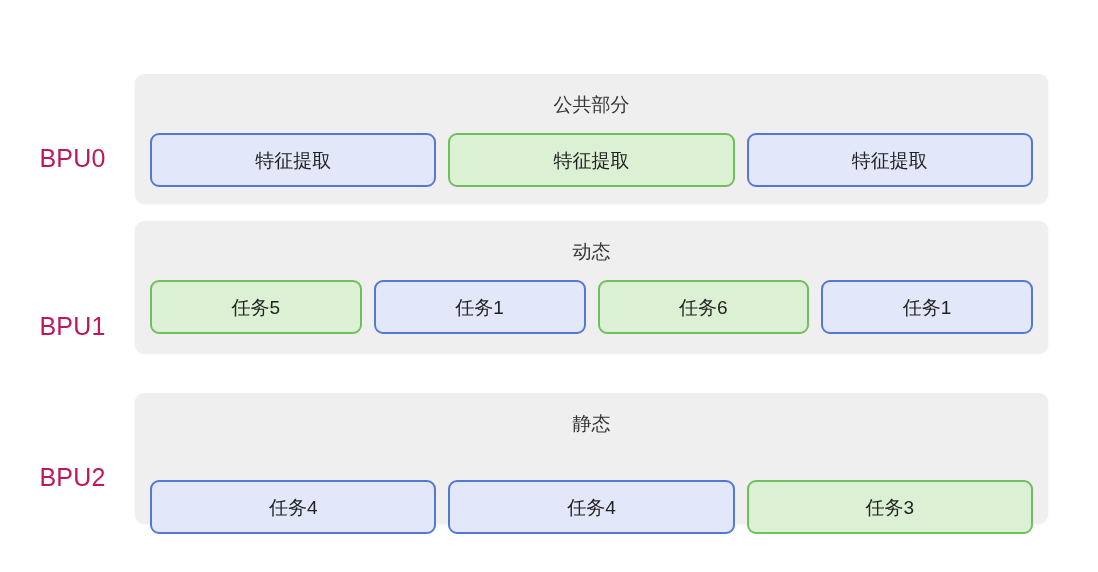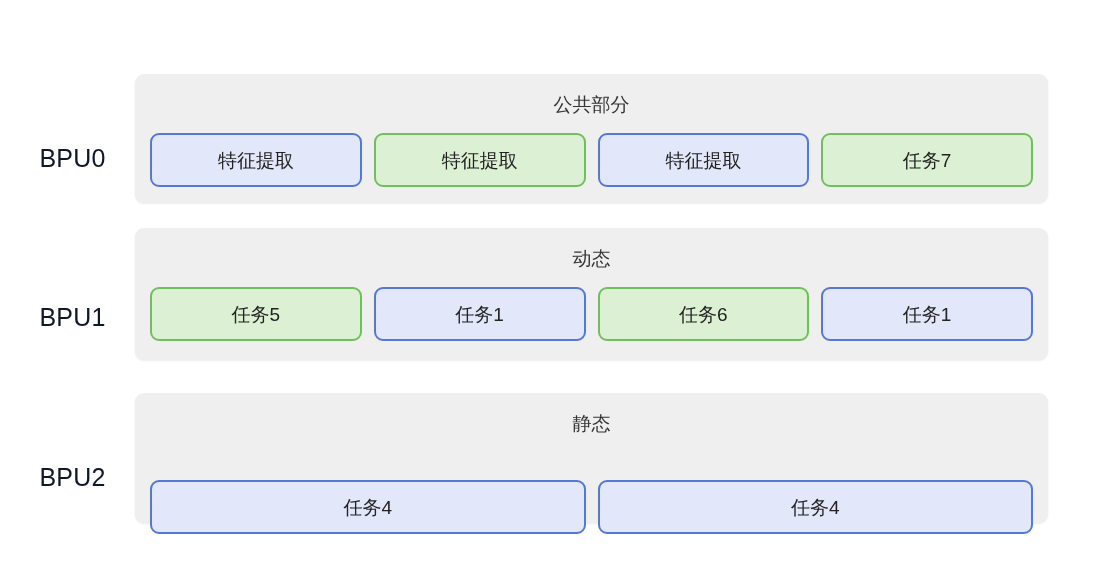--- a/index.html
+++ b/index.html
@@ -29,21 +29,21 @@
     display: block;
   }
 
   .bpu-label {
     position: absolute;
     left: 20px;
     width: 105px;
     text-align: center;
     font-size: 25px;
     line-height: 1;
-    color: #0f172a;
+    color: #be185d;
     letter-spacing: 0.2px;
     white-space: nowrap;
   }
 
   .row-panel {
     position: absolute;
     left: 135px;
     width: 913px;
     background: #efefef;
     border-radius: 9px;
@@ -106,40 +106,40 @@
 <div class="canvas">
   <div id="rows-host">
       <div class="bpu-row" style="top: 0px;">
         <div class="bpu-label" style="top: 146px;">BPU0</div>
         <div class="row-panel" style="top: 74px; height: 129px;">
           <div class="row-title" style="top: 21px;">公共部分</div>
           <div class="box-strip" style="top: 59px;">
             <div class="task-box blue">特征提取</div>
             <div class="task-box green">特征提取</div>
             <div class="task-box blue">特征提取</div>
-            <div class="task-box green">任务7</div>
           </div>
         </div>
       </div>
       <div class="bpu-row" style="top: 0px;">
-        <div class="bpu-label" style="top: 305px;">BPU1</div>
-        <div class="row-panel" style="top: 228px; height: 132px; padding-left: 48px;">
+        <div class="bpu-label" style="top: 314px;">BPU1</div>
+        <div class="row-panel" style="top: 221px; height: 132px; padding-left: 48px;">
           <div class="row-title" style="top: 21px;">动态</div>
           <div class="box-strip" style="top: 59px;">
             <div class="task-box green">任务5</div>
             <div class="task-box blue">任务1</div>
             <div class="task-box green">任务6</div>
             <div class="task-box blue">任务1</div>
           </div>
         </div>
       </div>
       <div class="bpu-row" style="top: 0px;">
         <div class="bpu-label" style="top: 465px;">BPU2</div>
         <div class="row-panel" style="top: 393px; height: 130px; padding-left: 47px;">
           <div class="row-title" style="top: 21px;">静态</div>
           <div class="box-strip" style="top: 57px; margin-top: 30px;">
             <div class="task-box blue">任务4</div>
             <div class="task-box blue">任务4</div>
+            <div class="task-box green">任务3</div>
           </div>
         </div>
       </div>
     </div>
 </div>
 
 </body></html>

